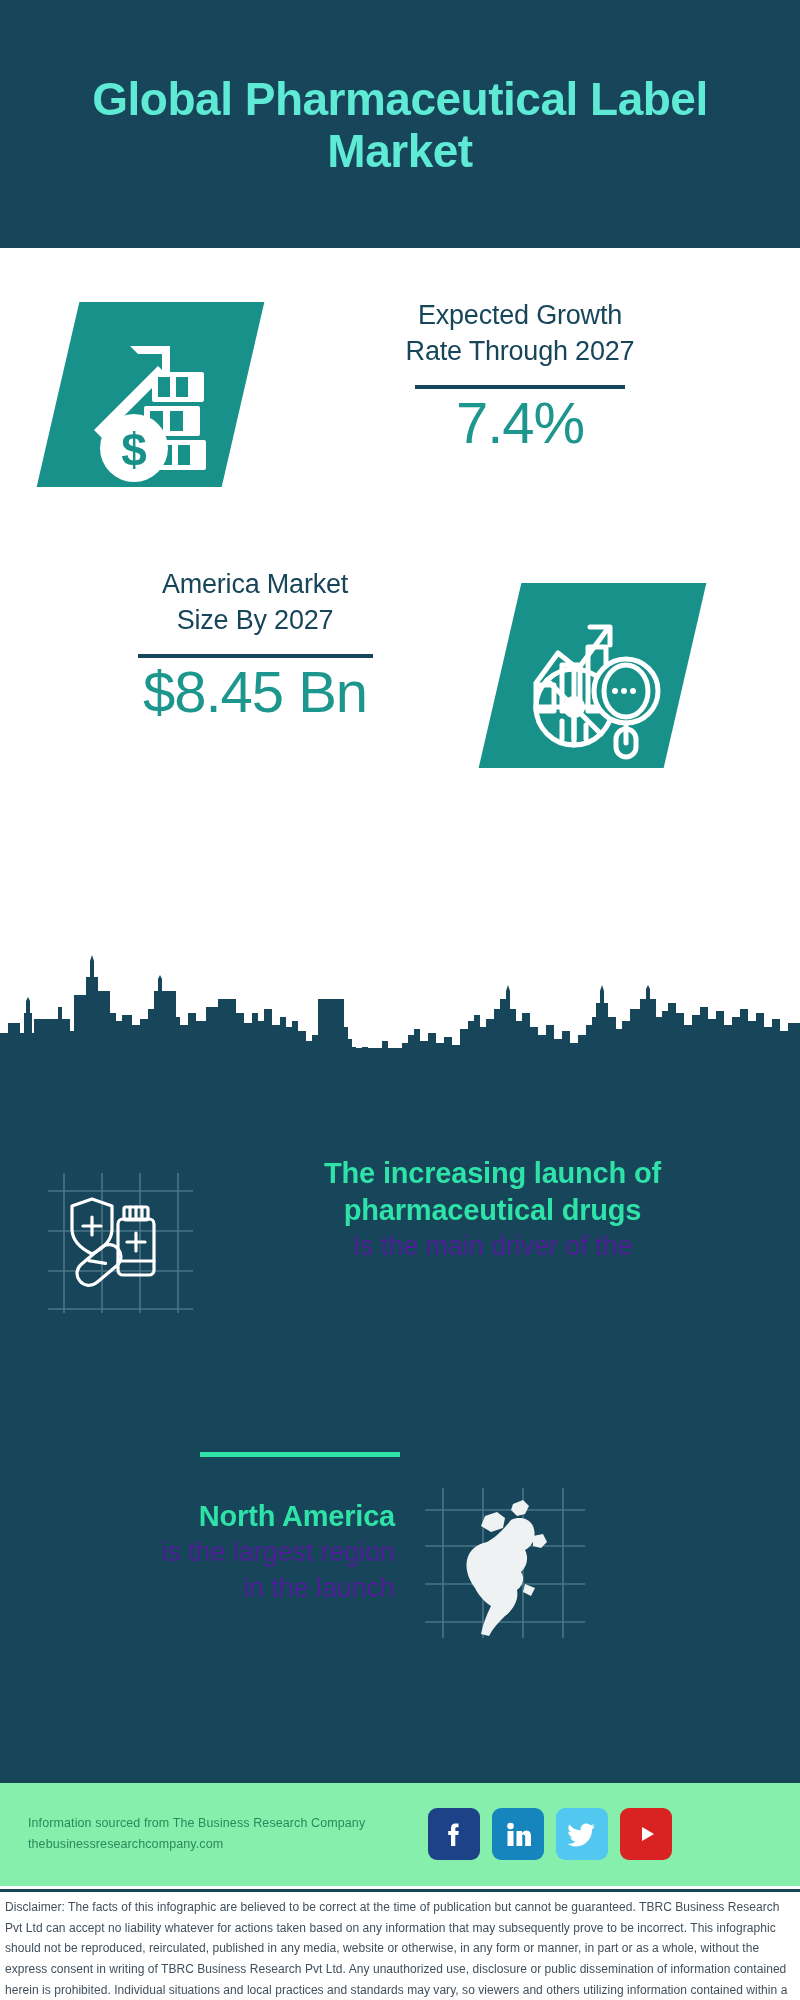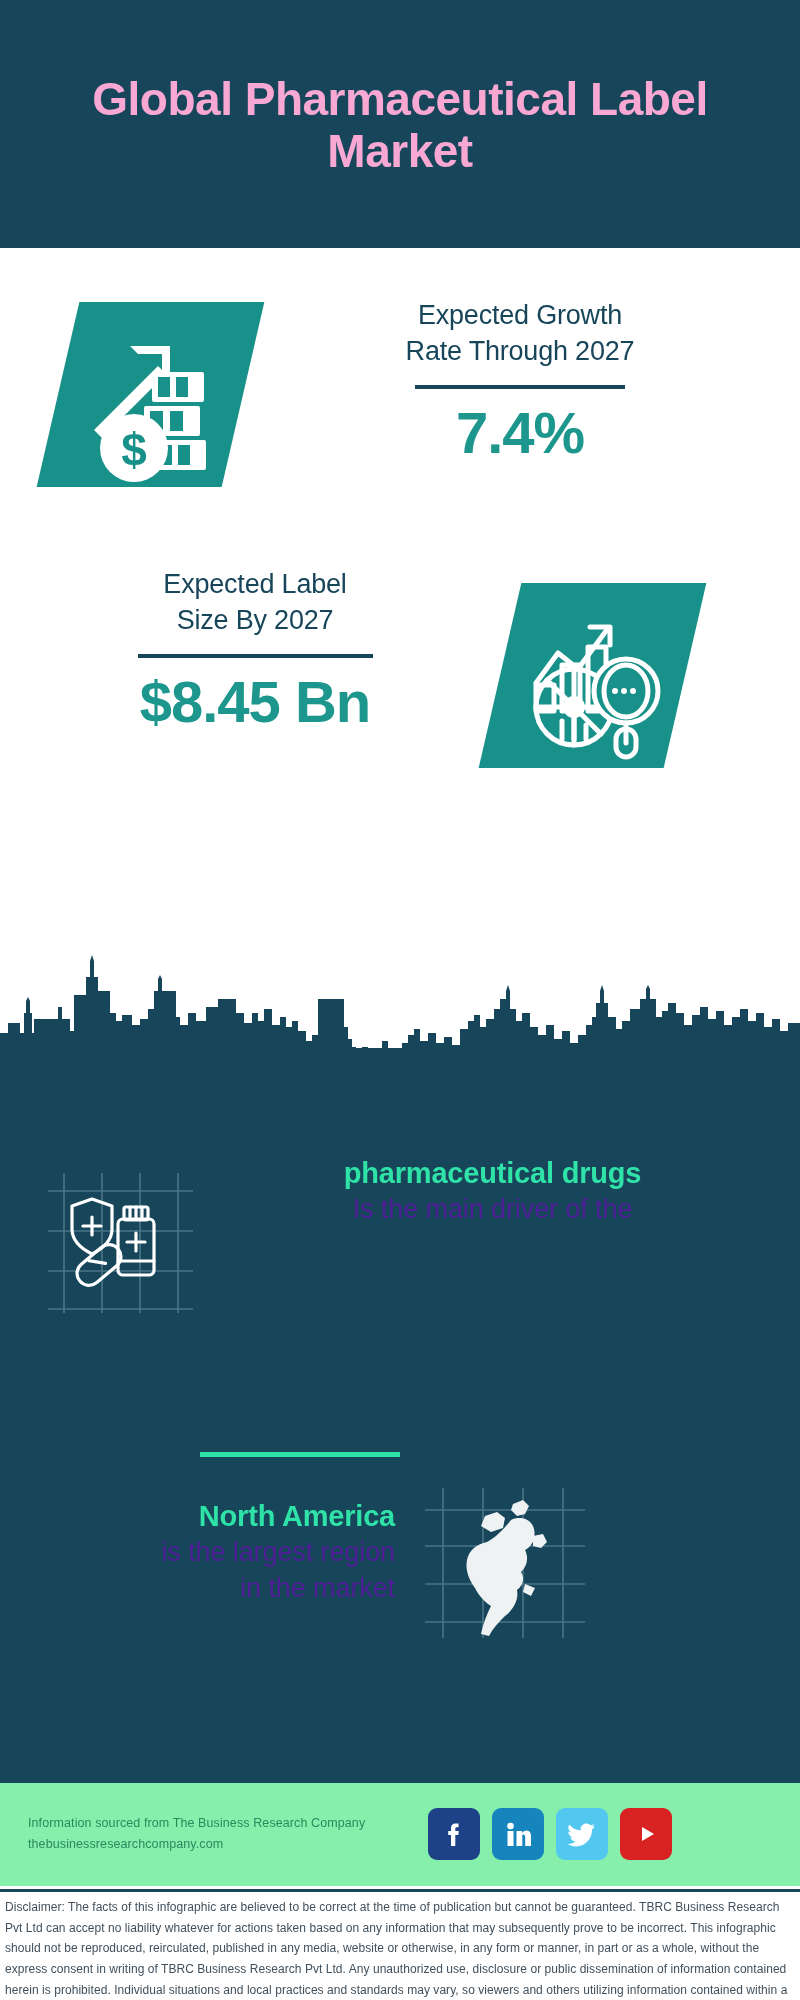--- a/index.html
+++ b/index.html
@@ -11,21 +11,21 @@
   }
   .page { position:relative; width:800px; height:2000px; overflow:hidden; background:#fff; }
 
   
   .header {
     position:absolute; left:0; top:0; width:800px; height:248px;
     background:#17455a;
     display:flex; align-items:center; justify-content:center;
   }
   .header-title {
-    color:#f9a8d4;
+    color:#5eead4;
     font-size:46px;
     font-weight:700;
     line-height:1.13;
     text-align:center;
     letter-spacing:-0.5px;
     width:720px;
     padding-top:4px;
   }
 
   
@@ -41,21 +41,21 @@
     transform: skewX(-13deg);
   }
   .para-inner { transform: skewX(13deg); width:100%; height:100%; position:relative; }
 
   .stat1-text { position:absolute; left:270px; top:18px; width:500px; text-align:center; }
   .stat-label {
     color:#17455a; font-size:27px; font-weight:400; line-height:1.32; letter-spacing:-0.2px;
   }
   .rule-dark { width:210px; height:4px; background:#17455a; margin:16px auto 0 auto; }
   .stat-value {
-    color:#1d968d; font-size:58px; font-weight:700; margin-top:10px; letter-spacing:-1px;
+    color:#1d968d; font-size:58px; font-weight:400; letter-spacing:-1px;
   }
 
   
   .stat2 { position:absolute; left:0; top:555px; width:800px; height:230px; }
   .stat2-text { position:absolute; left:30px; top:12px; width:450px; text-align:center; }
   .rule-dark2 { width:235px; height:4px; background:#17455a; margin:16px auto 0 auto; }
   .para-right {
     left:500px; top:28px; width:185px; height:185px;
     transform: skewX(-13deg);
   }
@@ -166,21 +166,21 @@
     <div class="stat1-text">
       <div class="stat-label">Expected Growth</div>
       <div class="stat-label">Rate Through 2027</div>
       <div class="rule-dark"></div>
       <div class="stat-value">7.4%</div>
     </div>
   </div>
 
   <div class="stat2">
     <div class="stat2-text">
-      <div class="stat-label">Expected Label</div>
+      <div class="stat-label">America Market</div>
       <div class="stat-label">Size By 2027</div>
       <div class="rule-dark2"></div>
       <div class="stat-value">$8.45 Bn</div>
     </div>
     <div class="para para-right">
       <div class="para-inner">
         <svg width="185" height="185" viewBox="0 0 185 185">
           <g fill="none" stroke="#ffffff" stroke-width="5" stroke-linecap="round" stroke-linejoin="round">
 
             <polyline points="36,100 58,70 78,86 106,48"></polyline>
@@ -250,32 +250,33 @@
           <line x1="82" y1="34" x2="82" y2="44"></line>
           <line x1="88" y1="34" x2="88" y2="44"></line>
           <line x1="94" y1="34" x2="94" y2="44"></line>
 
           <rect x="26" y="80" width="50" height="24" rx="12" transform="rotate(-40 51 92)"></rect>
           <line x1="46" y1="82" x2="57" y2="95" transform="rotate(-40 51 92)"></line>
         </g>
       </svg>
     </div>
     <div class="driver-text">
+      <div class="accent-line">The increasing launch of</div>
       <div class="accent-line">pharmaceutical drugs</div>
       <div class="plain-line">Is the main driver of the</div>
     </div>
   </div>
 
   <div class="green-divider"></div>
 
   <div class="region">
     <div class="region-text">
       <div class="accent-line">North America</div>
       <div class="plain-line">is the largest region</div>
-      <div class="plain-line">in the market</div>
+      <div class="plain-line">in the launch</div>
     </div>
     <div class="region-icon">
       <svg width="160" height="150" viewBox="0 0 160 150">
         <g stroke="#4b7587" stroke-width="1.6">
           <line x1="0" y1="22" x2="160" y2="22"></line>
           <line x1="0" y1="58" x2="160" y2="58"></line>
           <line x1="0" y1="96" x2="160" y2="96"></line>
           <line x1="0" y1="134" x2="160" y2="134"></line>
           <line x1="18" y1="0" x2="18" y2="150"></line>
           <line x1="58" y1="0" x2="58" y2="150"></line>

